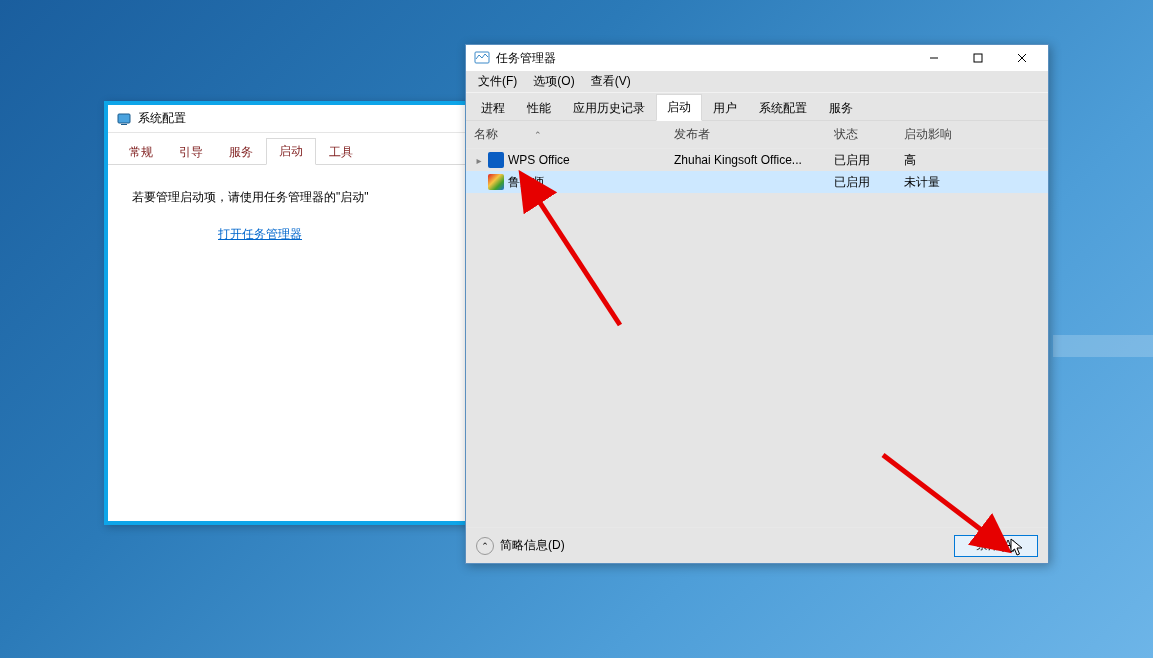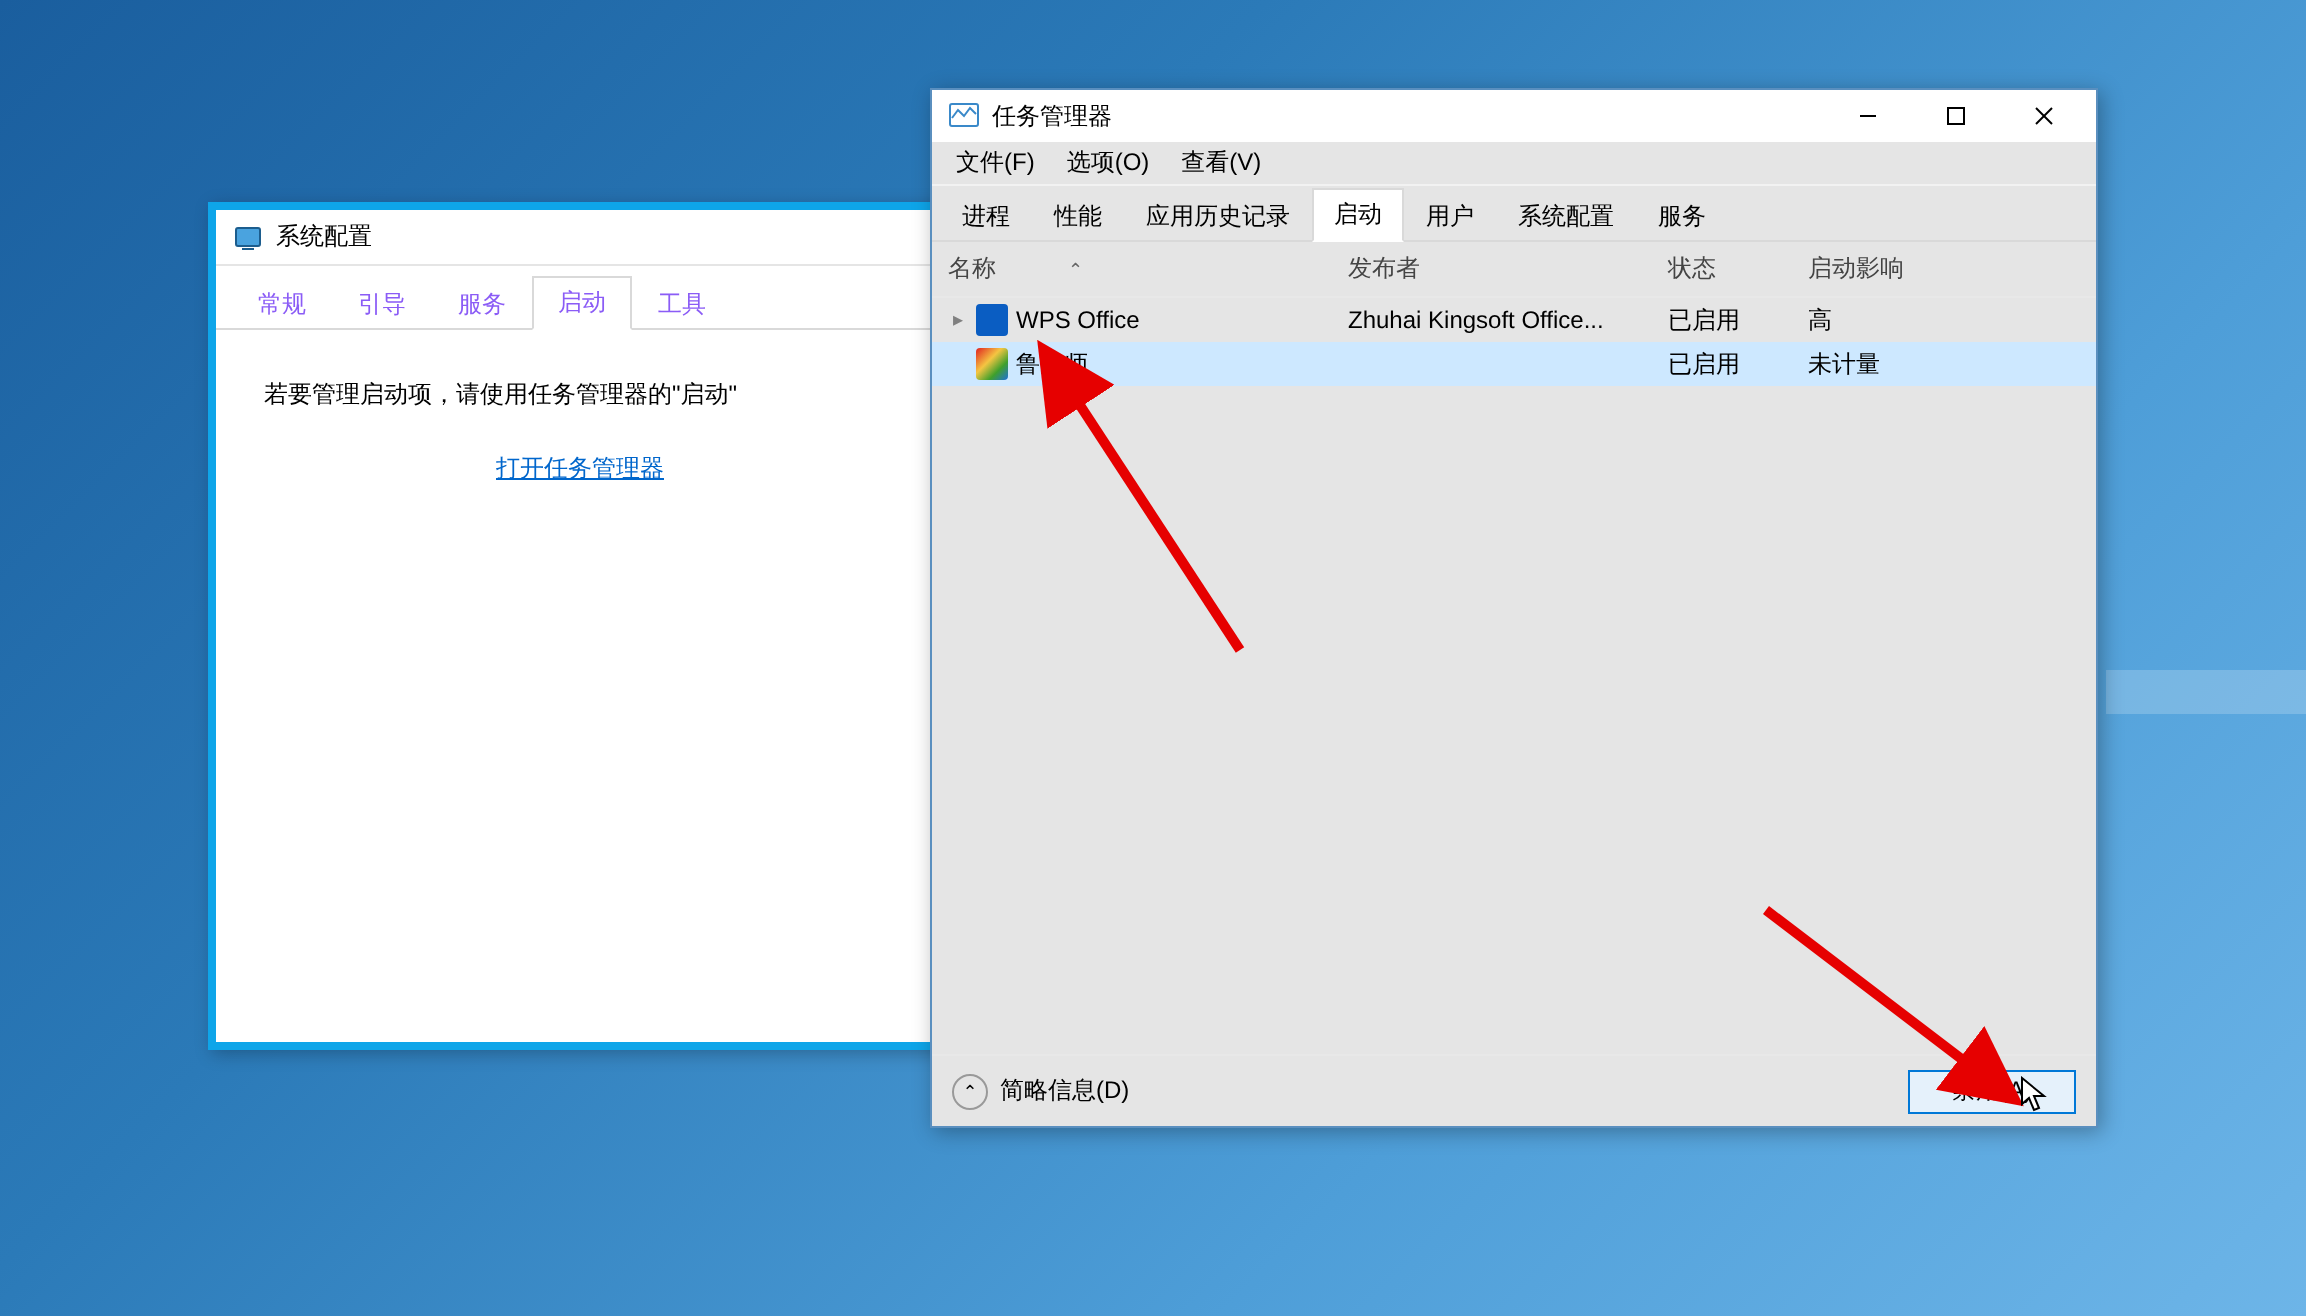--- a/index.html
+++ b/index.html
@@ -5,25 +5,25 @@
 *{box-sizing:border-box;margin:0;padding:0;font-family:"Microsoft YaHei","Segoe UI",sans-serif;font-size:12px}
 body{width:1153px;height:658px;background:linear-gradient(135deg,#1a5e9e 0%,#2b7ab8 35%,#4e9ed8 70%,#6db5e8 100%);position:relative;overflow:hidden}
 .desktop-rect{position:absolute;right:0;top:335px;width:100px;height:22px;background:rgba(255,255,255,0.2)}
 
 
 .win-syscfg{position:absolute;left:104px;top:101px;width:561px;height:424px;background:#fff;border:4px solid #0ea5e9;box-shadow:2px 2px 8px rgba(0,0,0,.25)}
 .win-syscfg .titlebar{height:28px;display:flex;align-items:center;padding:0 8px;background:#fff;border-bottom:1px solid #e5e5e5}
 .win-syscfg .titlebar .ticon{width:16px;height:16px;margin-right:6px;display:inline-block}
 .win-syscfg .titlebar .ttext{font-size:12px;color:#000}
 .win-syscfg .tabbar{display:flex;align-items:flex-end;padding:8px 8px 0 8px;border-bottom:1px solid #d9d9d9;height:32px;background:#fff}
-.win-syscfg .tab{padding:4px 12px;border:1px solid transparent;border-bottom:none;cursor:pointer;color:#8b5cf6;position:relative;top:1px}
+.win-syscfg .tab{padding:4px 12px;border:1px solid transparent;border-bottom:none;cursor:pointer;color:#7f1d1d;position:relative;top:1px}
 .win-syscfg .tab.active{border-color:#d9d9d9;background:#fff;border-bottom:1px solid #fff}
 .win-syscfg .body{padding:24px 24px;height:calc(100% - 28px - 32px - 44px)}
 .win-syscfg .msg{color:#000;margin-bottom:20px}
-.win-syscfg .link{color:#0066cc;text-decoration:underline;cursor:pointer;margin-left:116px}
+.win-syscfg .link{color:#0066cc;text-decoration:underline;cursor:pointer;margin-left:86px}
 .win-syscfg .btnrow{height:44px;display:flex;align-items:center;justify-content:flex-end;padding-right:12px;gap:8px}
 .win-syscfg .wbtn{min-width:84px;height:24px;border:1px solid #adadad;background:#e1e1e1;cursor:pointer}
 
 
 .win-tm{position:absolute;left:465px;top:44px;width:584px;height:520px;background:#e5e5e5;border:1px solid #5a8fbf;box-shadow:2px 2px 10px rgba(0,0,0,.3)}
 .win-tm .titlebar{height:26px;display:flex;align-items:center;padding:0 4px 0 8px;background:#fff}
 .win-tm .titlebar .ticon{width:16px;height:16px;margin-right:6px;display:inline-block}
 .win-tm .titlebar .ttext{flex:1;font-size:12px;color:#000}
 .win-tm .titlebar .winbtns{display:flex}
 .win-tm .titlebar .winbtn{width:44px;height:22px;display:flex;align-items:center;justify-content:center;cursor:pointer}

